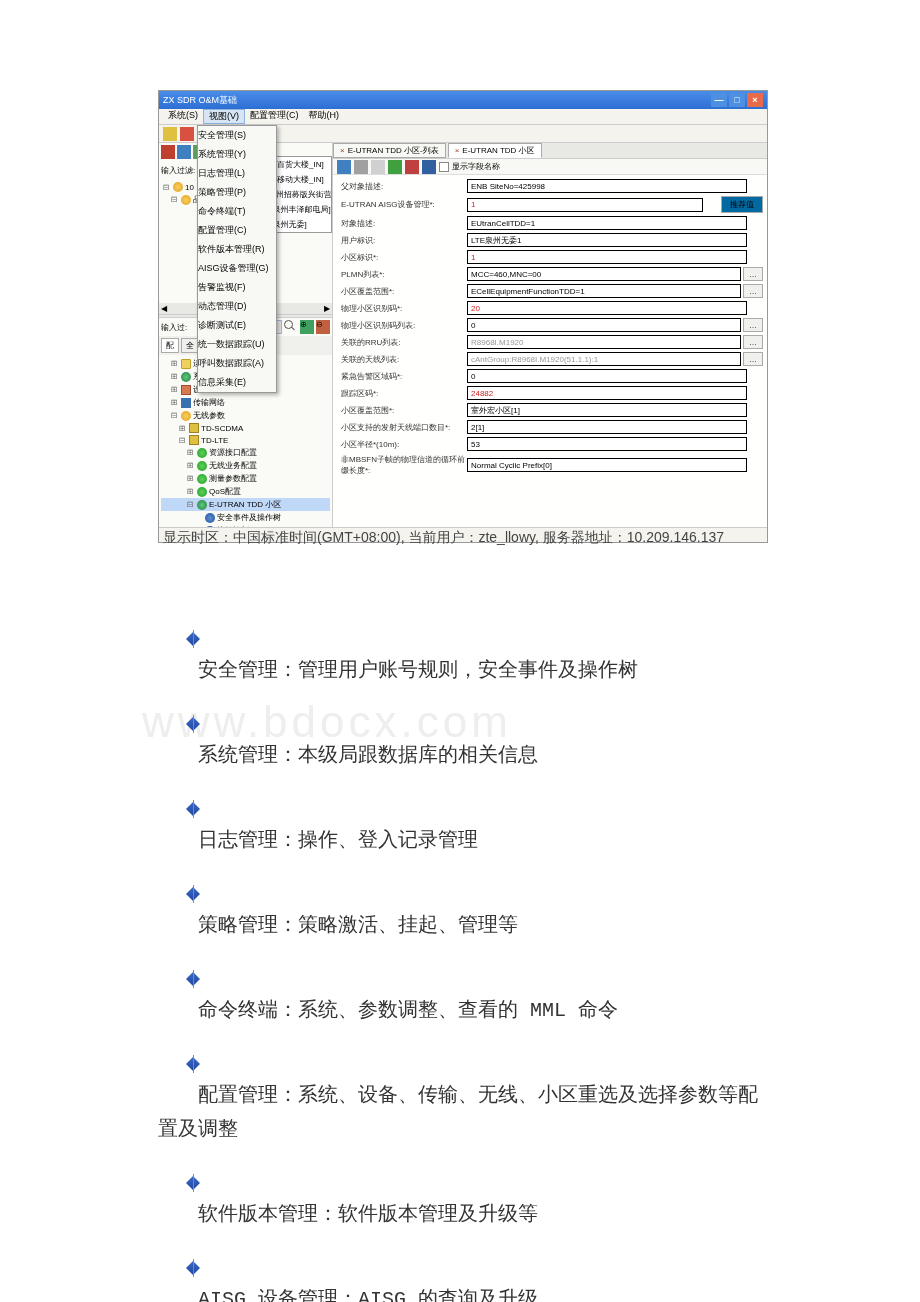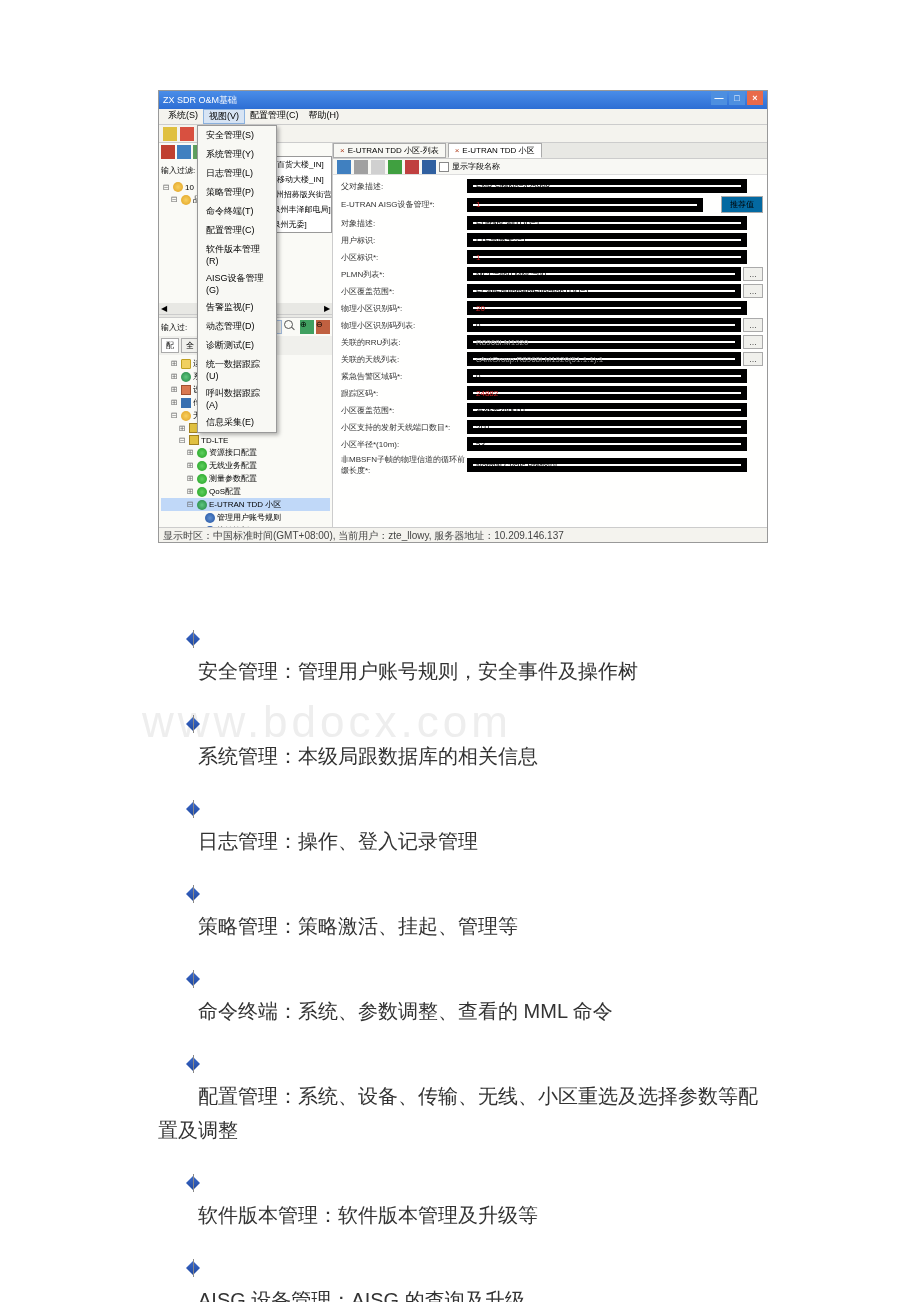--- a/index.html
+++ b/index.html
@@ -1,29 +1,29 @@
 <!DOCTYPE html>
 <html><head>
 <meta charset="utf-8">
 <style>
 *{box-sizing:border-box;margin:0;padding:0}
 body{font-family:"Microsoft YaHei",SimSun,sans-serif;background:#fff;width:920px}
 .screenshot{margin:90px 152px 30px 158px;border:1px solid #999;position:relative}
-.titlebar{background:linear-gradient(#4a8de8,#2d6ed4);height:18px;display:flex;padding:0 4px;color:#fff;font-size:9px}
+.titlebar{background:linear-gradient(#4a8de8,#2d6ed4);height:18px;display:flex;align-items:center;padding:0 4px;color:#fff;font-size:9px}
 .titlebar .title{flex:1;display:flex;align-items:center;gap:3px}
 .titlebar .winbtns{display:flex;gap:2px}
 .winbtn{width:16px;height:14px;display:flex;align-items:center;justify-content:center;font-size:9px;font-weight:bold;cursor:pointer}
 .winbtn.min{background:#4d8fe0}.winbtn.max{background:#4d8fe0}.winbtn.close{background:#e86a4a;color:#fff}
 .menubar{background:#f4f3ee;height:16px;display:flex;font-size:9px;padding:0 4px;border-bottom:1px solid #ccc}
 .menubar span{padding:0 5px;cursor:pointer}
 .menubar span.active{background:#d7e4f4;border:1px solid #8cb3e0}
 .toolbar{background:#f4f3ee;height:18px;display:flex;align-items:center;gap:3px;padding:0 4px;font-size:9px;border-bottom:1px solid #ccc}
 .tbicon{width:14px;height:14px;display:inline-block}
 .dropdown-menu{position:absolute;top:34px;left:38px;background:#f8f8f4;border:1px solid #999;box-shadow:2px 2px 4px rgba(0,0,0,.3);font-size:9px;z-index:100;width:80px}
-.dropdown-menu div{padding:3px 8px;cursor:pointer}
+.dropdown-menu div{padding:3px 0;cursor:pointer}
 .app-body{display:flex;height:384px}
 .left-panel{width:174px;background:#fafaf6;border-right:1px solid #ccc;font-size:8px;display:flex;flex-direction:column;overflow:hidden}
 .filter-row{display:flex;align-items:center;padding:2px;gap:2px}
 .filter-combo{flex:1;height:14px;border:1px solid #a0b8d8;background:#fff;display:flex;align-items:center;justify-content:flex-end}
 .combo-arrow{width:14px;height:12px;background:#e4e4e0;border-left:1px solid #ccc;display:flex;align-items:center;justify-content:center;cursor:pointer}
 .combo-arrow::after{content:"▼";font-size:6px;color:#555}
 .tree-list{flex:1;overflow:auto;padding:2px}
 .tree-item{display:flex;align-items:center;padding:1px 0;white-space:nowrap;cursor:pointer;gap:2px}
 .tree-item.sel{background:#c0d8f8}
 .expander{width:10px;height:10px;display:inline-flex;align-items:center;justify-content:center;font-size:8px;color:#666}
@@ -42,33 +42,33 @@
 .side-list div{padding:2px 4px;white-space:nowrap;overflow:hidden}
 .right-panel{flex:1;display:flex;flex-direction:column;background:#fffffe}
 .tabs-row{display:flex;background:#e8e8e4;height:16px;border-bottom:1px solid #ccc;font-size:8px}
 .tab{padding:2px 6px;border:1px solid #aaa;background:#f8f8f4;margin-right:2px;display:flex;align-items:center;gap:3px;cursor:pointer}
 .tab.active{background:#fff;border-bottom:1px solid #fff}
 .tab .x{font-size:8px;cursor:pointer;color:#b04020}
 .inner-toolbar{display:flex;align-items:center;gap:3px;padding:2px 4px;height:16px;font-size:8px;background:#f8f8f4;border-bottom:1px solid #ddd}
 .form-area{flex:1;overflow:auto;padding:4px;font-size:8px}
 .form-row{display:flex;align-items:center;margin-bottom:3px}
 .form-label{width:130px;color:#333;padding-left:4px}
-.form-input{flex:1;height:14px;border:6px solid #000000;background:#fff;padding:0 3px;font-size:8px;display:flex;align-items:center;max-width:280px}
+.form-input{flex:1;height:14px;border:1px solid #000000;background:#fff;padding:0 3px;font-size:8px;display:flex;align-items:center;max-width:280px}
 .form-input.red{color:#d02020}
 .form-input.gray{color:#999}
 .btn-dots{width:20px;height:14px;border:1px solid #aaa;background:#f0f0ec;margin-left:2px;display:flex;align-items:center;justify-content:center;font-size:8px;cursor:pointer}
 .recommend-btn{margin-left:18px;padding:2px 8px;border:1px solid #aaa;background:#0369a1;font-size:8px;cursor:pointer}
-.statusbar{background:#f4f3ee;height:15px;font-size:10px;border-top:1px solid #ccc;padding:1px 4px;color:#444}
+.statusbar{background:#f4f3ee;height:15px;font-size:14px;border-top:1px solid #ccc;padding:1px 4px;color:#444}
 
 .doc{padding:30px 152px 80px 158px;font-size:20px;color:#333;line-height:1.7}
 .doc-bullet{display:flex;align-items:flex-start;gap:6px;margin:22px 0 6px 28px}
 .bullet-icon{width:14px;height:14px;position:relative;margin-top:7px;flex:none}
 .bullet-icon::before{content:"";position:absolute;inset:0;background:linear-gradient(#3a68c8,#2048a0);clip-path:polygon(50% 0,100% 50%,50% 100%,0 50%)}
 .bullet-icon::after{content:"";position:absolute;left:50%;top:-2px;width:1px;height:18px;background:#888}
-.doc-para{margin:8px 0 0 0;text-indent:2em;font-family:Liberation Sans, sans-serif}
+.doc-para{margin:8px 0 0 0;text-indent:2em;font-family:Liberation Mono, monospace}
 .watermark{position:absolute;font-size:44px;color:#eee;font-weight:300;letter-spacing:4px;pointer-events:none}
 .mag-icon{width:12px;height:12px;position:relative;display:inline-block}
 .mag-icon::before{content:"";position:absolute;width:7px;height:7px;border:1px solid #555;border-radius:50%}
 .mag-icon::after{content:"";position:absolute;width:4px;height:1px;background:#555;transform:rotate(45deg);left:7px;top:8px}
 .checkbox{width:10px;height:10px;border:1px solid #888;display:inline-block;background:#fff}
 </style>
 </head>
 <body>
 
 <div class="screenshot">
@@ -226,21 +226,21 @@
             <span>QoS配置</span>
           </div>
           <div class="tree-item indent3 sel">
             <span class="expander">⊟</span>
             <span class="treeicon ti-globe"></span>
             <span>E-UTRAN TDD 小区</span>
           </div>
           <div class="tree-item indent4">
             <span class="expander"></span>
             <span class="treeicon ti-blue-dot"></span>
-            <span>管理用户账号规则</span>
+            <span>安全事件及操作树</span>
           </div>
           <div class="tree-item indent4">
             <span class="expander"></span>
             <span class="treeicon ti-blue-dot"></span>
             <span>接纳控制</span>
           </div>
         </div>
     </div>
 
     <div class="right-panel">

